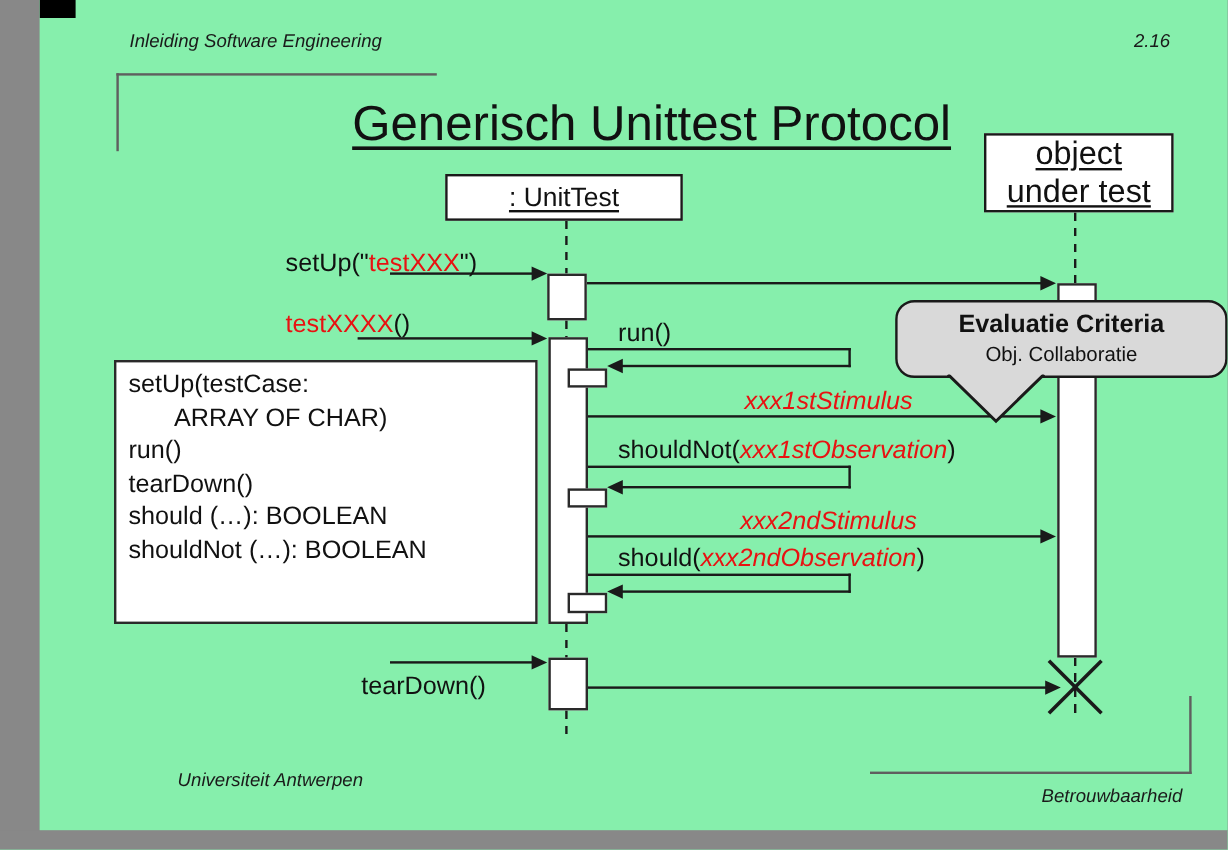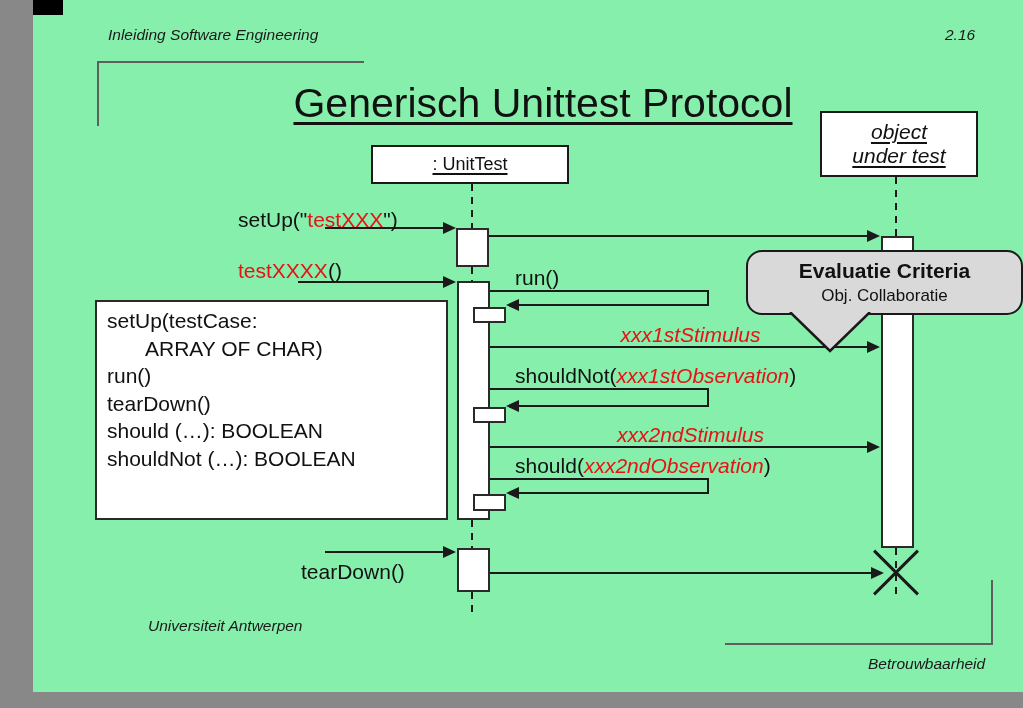--- a/index.html
+++ b/index.html
@@ -75,26 +75,26 @@
   <div class="abs" style="left:0;top:0;width:30px;height:15px;background:#000;"></div>
 
   <div class="abs meta" style="left:75px;top:26px;">Inleiding Software Engineering</div>
   <div class="abs meta" style="left:912px;top:26px;">2.16</div>
 
   <div class="abs bracket" style="left:64px;top:61px;width:267px;height:2px;"></div>
   <div class="abs bracket" style="left:64px;top:61px;width:2px;height:65px;"></div>
 
   <div class="abs title" style="left:160px;top:80px;width:700px;">Generisch Unittest Protocol</div>
 
-  <div class="abs objbox" style="left:787px;top:111px;width:158px;height:66px;font-size:21px;font-style:italic;">
+  <div class="abs objbox" style="left:787px;top:111px;width:158px;height:66px;font-size:27px;">
     <div class="u">object</div>
     <div class="u">under test</div>
   </div>
 
-  <div class="abs objbox" style="left:338px;top:145px;width:198px;height:39px;font-size:18px;">
+  <div class="abs objbox" style="left:338px;top:145px;width:198px;height:39px;font-size:22px;">
     <div class="u">: UnitTest</div>
   </div>
 
   <div class="abs vdash" style="left:438px;top:184px;height:44px;"></div>
   <div class="abs vdash" style="left:438px;top:267px;height:15px;"></div>
   <div class="abs vdash" style="left:438px;top:520px;height:28px;"></div>
   <div class="abs vdash" style="left:438px;top:592px;height:22px;"></div>
 
   <div class="abs vdash" style="left:862px;top:177px;height:60px;"></div>
   <div class="abs vdash" style="left:862px;top:548px;height:52px;"></div>
@@ -176,16 +176,16 @@
     <div class="t1">Evaluatie Criteria</div>
     <div class="t2">Obj. Collaboratie</div>
   </div>
   <svg class="abs tail" style="left:753px;top:312px;" width="88" height="42" viewBox="0 0 88 42">
     <path d="M4 0 L44 39 L84 0" fill="#d9d9d9" stroke="#1a1a1a" stroke-width="2.5"></path>
   </svg>
 
   <div class="abs bracket" style="left:692px;top:643px;width:268px;height:2px;"></div>
   <div class="abs bracket" style="left:958px;top:580px;width:2px;height:65px;"></div>
 
-  <div class="abs meta" style="left:115px;top:617px;">Universiteit Antwerpen</div>
+  <div class="abs meta" style="left:115px;top:642px;">Universiteit Antwerpen</div>
   <div class="abs meta" style="left:835px;top:655px;">Betrouwbaarheid</div>
 
 </div>
 
 </body></html>

